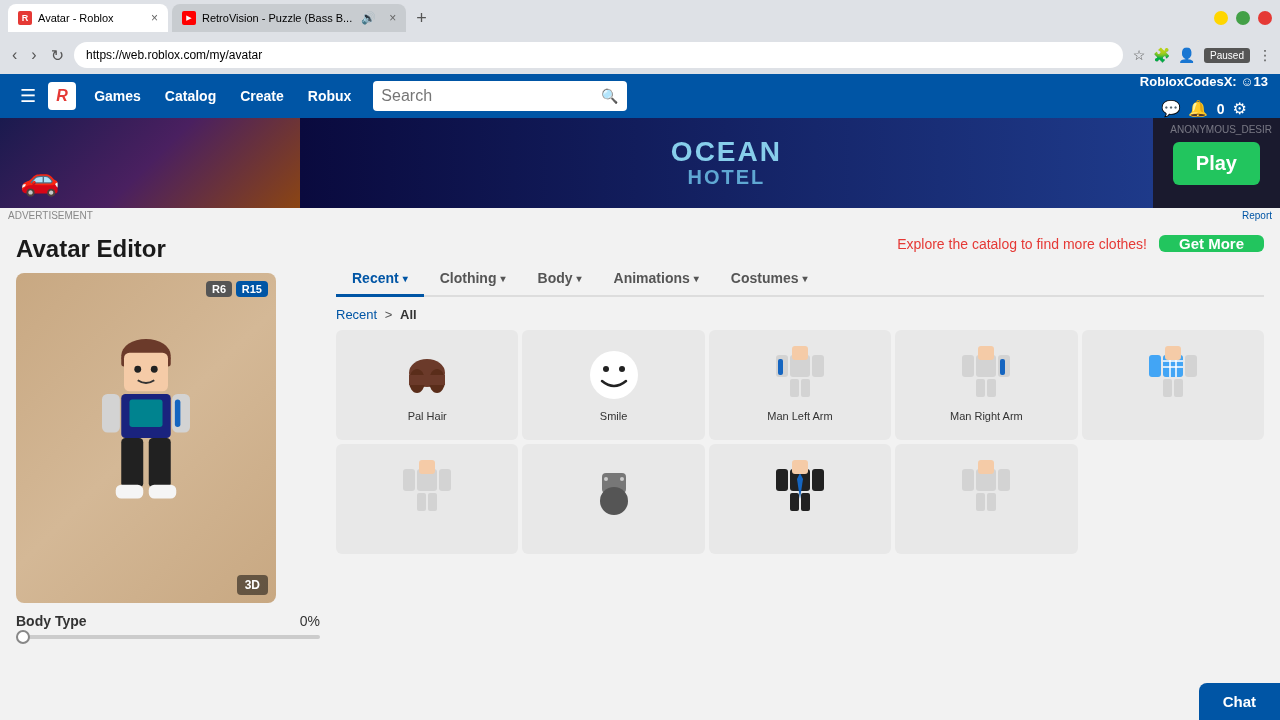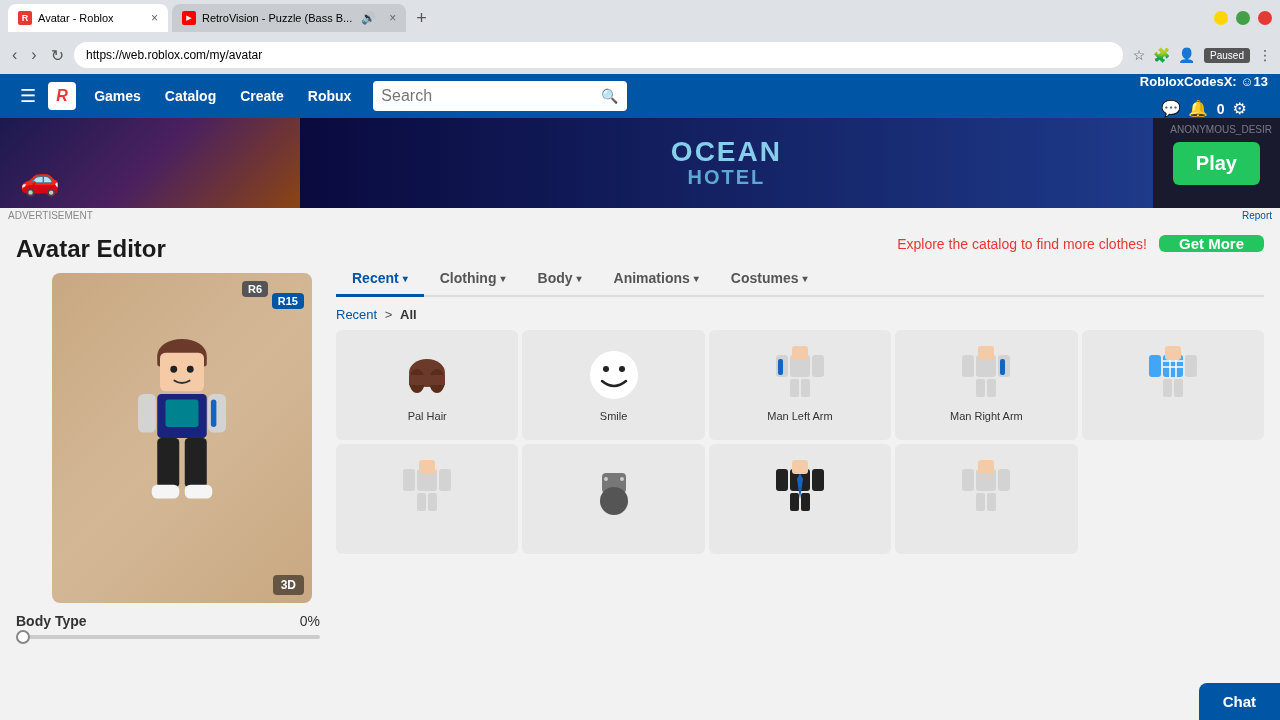--- a/index.html
+++ b/index.html
@@ -54,23 +54,23 @@
     .ad-watermark { position: absolute; top: 6px; right: 8px; color: rgba(255,255,255,0.4); font-size: 10px; }
     .ad-bottom { display: flex; justify-content: space-between; padding: 2px 8px; font-size: 10px; color: #888; }
 
     
     .main-content { background: #f2f2f2; padding: 0; }
     .content-wrapper { display: flex; padding: 12px 16px; gap: 16px; }
 
     
     .avatar-panel { width: 304px; }
     .page-title { font-size: 24px; font-weight: 700; color: #1a1a1a; margin-bottom: 10px; }
-    .avatar-preview { background: linear-gradient(135deg, #c8a882 0%, #d4b896 50%, #c8a882 100%); border-radius: 8px; width: 260px; height: 330px; position: relative; display: flex; align-items: center; justify-content: center; overflow: hidden; margin-left: 36px; }
+    .avatar-preview { background: linear-gradient(135deg, #c8a882 0%, #d4b896 50%, #c8a882 100%); border-radius: 8px; width: 260px; height: 330px; position: relative; display: flex; align-items: center; justify-content: center; overflow: hidden; }
     .avatar-r6-badge { position: absolute; top: 8px; right: 44px; background: #555; color: white; font-size: 11px; font-weight: 700; padding: 2px 6px; border-radius: 4px; }
-    .avatar-r15-badge { position: absolute; top: 20px; right: 8px; background: #0055a5; color: white; font-size: 11px; font-weight: 700; padding: 2px 6px; border-radius: 4px; }
+    .avatar-r15-badge { position: absolute; top: 8px; right: 8px; background: #0055a5; color: white; font-size: 11px; font-weight: 700; padding: 2px 6px; border-radius: 4px; }
     .avatar-3d-btn { position: absolute; bottom: 8px; right: 8px; background: rgba(0,0,0,0.5); color: white; border: none; border-radius: 4px; font-size: 12px; font-weight: 700; padding: 3px 8px; cursor: pointer; }
     .body-type-section { margin-top: 10px; display: flex; align-items: center; justify-content: space-between; }
     .body-type-label { font-size: 14px; font-weight: 600; color: #333; }
     .body-type-pct { font-size: 14px; color: #333; }
     .slider-track { height: 4px; background: #ccc; border-radius: 2px; margin-top: 6px; position: relative; }
     .slider-thumb { width: 14px; height: 14px; background: white; border: 2px solid #888; border-radius: 50%; position: absolute; top: -5px; left: 0; }
 
     
     .right-panel { flex: 1; }
     .catalog-promo { display: flex; align-items: center; justify-content: flex-end; gap: 12px; margin-bottom: 10px; }

